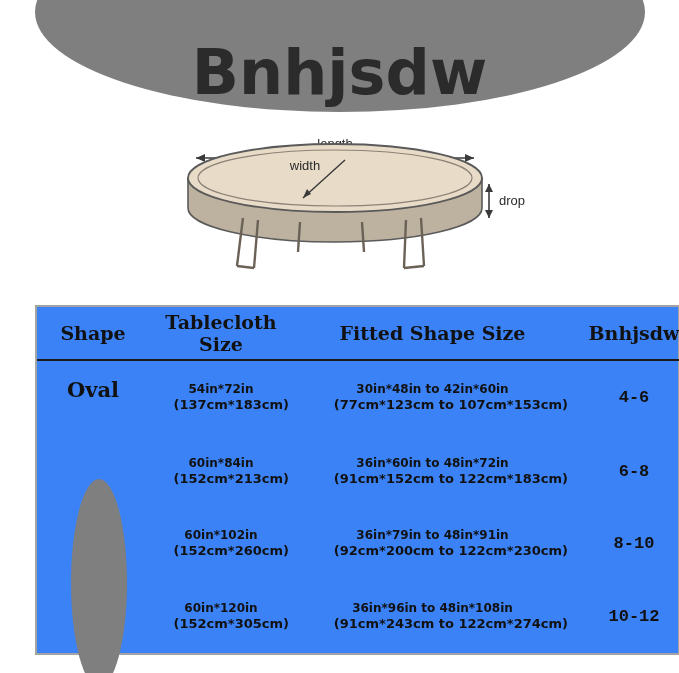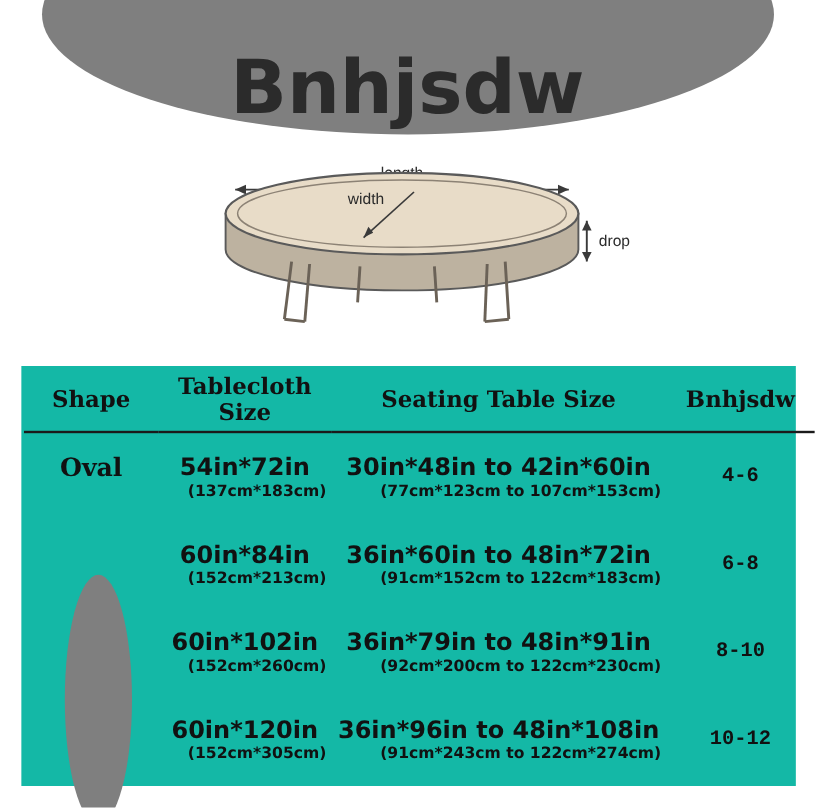--- a/index.html
+++ b/index.html
@@ -54,26 +54,26 @@
   .dim-label {
     font-family: "Liberation Sans", sans-serif;
     font-size: 13px;
     fill: #2b2b2b;
   }
 
   
   #size-table {
     position: absolute;
     top: 305px;
-    left: 18px;
+    left: 35px;
     width: 645px;
     height: 350px;
-    border: 2px solid #14b8a6;
+    border: 2px solid #a3a3a3;
     box-sizing: border-box;
-    background: #14b8a6;
+    background: #3b82f6;
   }
   table {
     width: 100%;
     height: 100%;
     border-collapse: collapse;
     table-layout: fixed;
   }
   thead th {
     font-family: "DejaVu Serif", serif;
     font-weight: bold;
@@ -98,21 +98,21 @@
   }
   .shape-name {
     font-family: "DejaVu Serif", serif;
     font-weight: bold;
     font-size: 21px;
     color: #111;
   }
   .cloth-main, .fitted-main {
     font-family: "DejaVu Sans", sans-serif;
     font-weight: bold;
-    font-size: 20px;
+    font-size: 12px;
     color: #111;
     line-height: 1.25;
   }
   .cloth-sub, .fitted-sub {
     font-family: "DejaVu Sans", sans-serif;
     font-weight: bold;
     font-size: 13px;
     color: #111;
     line-height: 1.25;
     text-align: right;
@@ -187,21 +187,21 @@
 
 <div id="size-table">
   <table>
     <thead>
       <tr>
         <th class="col-shape">Shape</th>
         <th class="col-cloth">
           <span>Tablecloth</span><br>
           <span>Size</span>
         </th>
-        <th class="col-fitted">Seating Table Size</th>
+        <th class="col-fitted">Fitted Shape Size</th>
         <th class="col-seating">Bnhjsdw</th>
       </tr>
     </thead>
     <tbody>
       <tr>
         <td class="shape-cell" rowspan="4">
           <div class="shape-name" style="position:absolute;left:0;right:0;top:16px;">Oval</div>
           <div id="shape-oval"></div>
         </td>
         <td>

